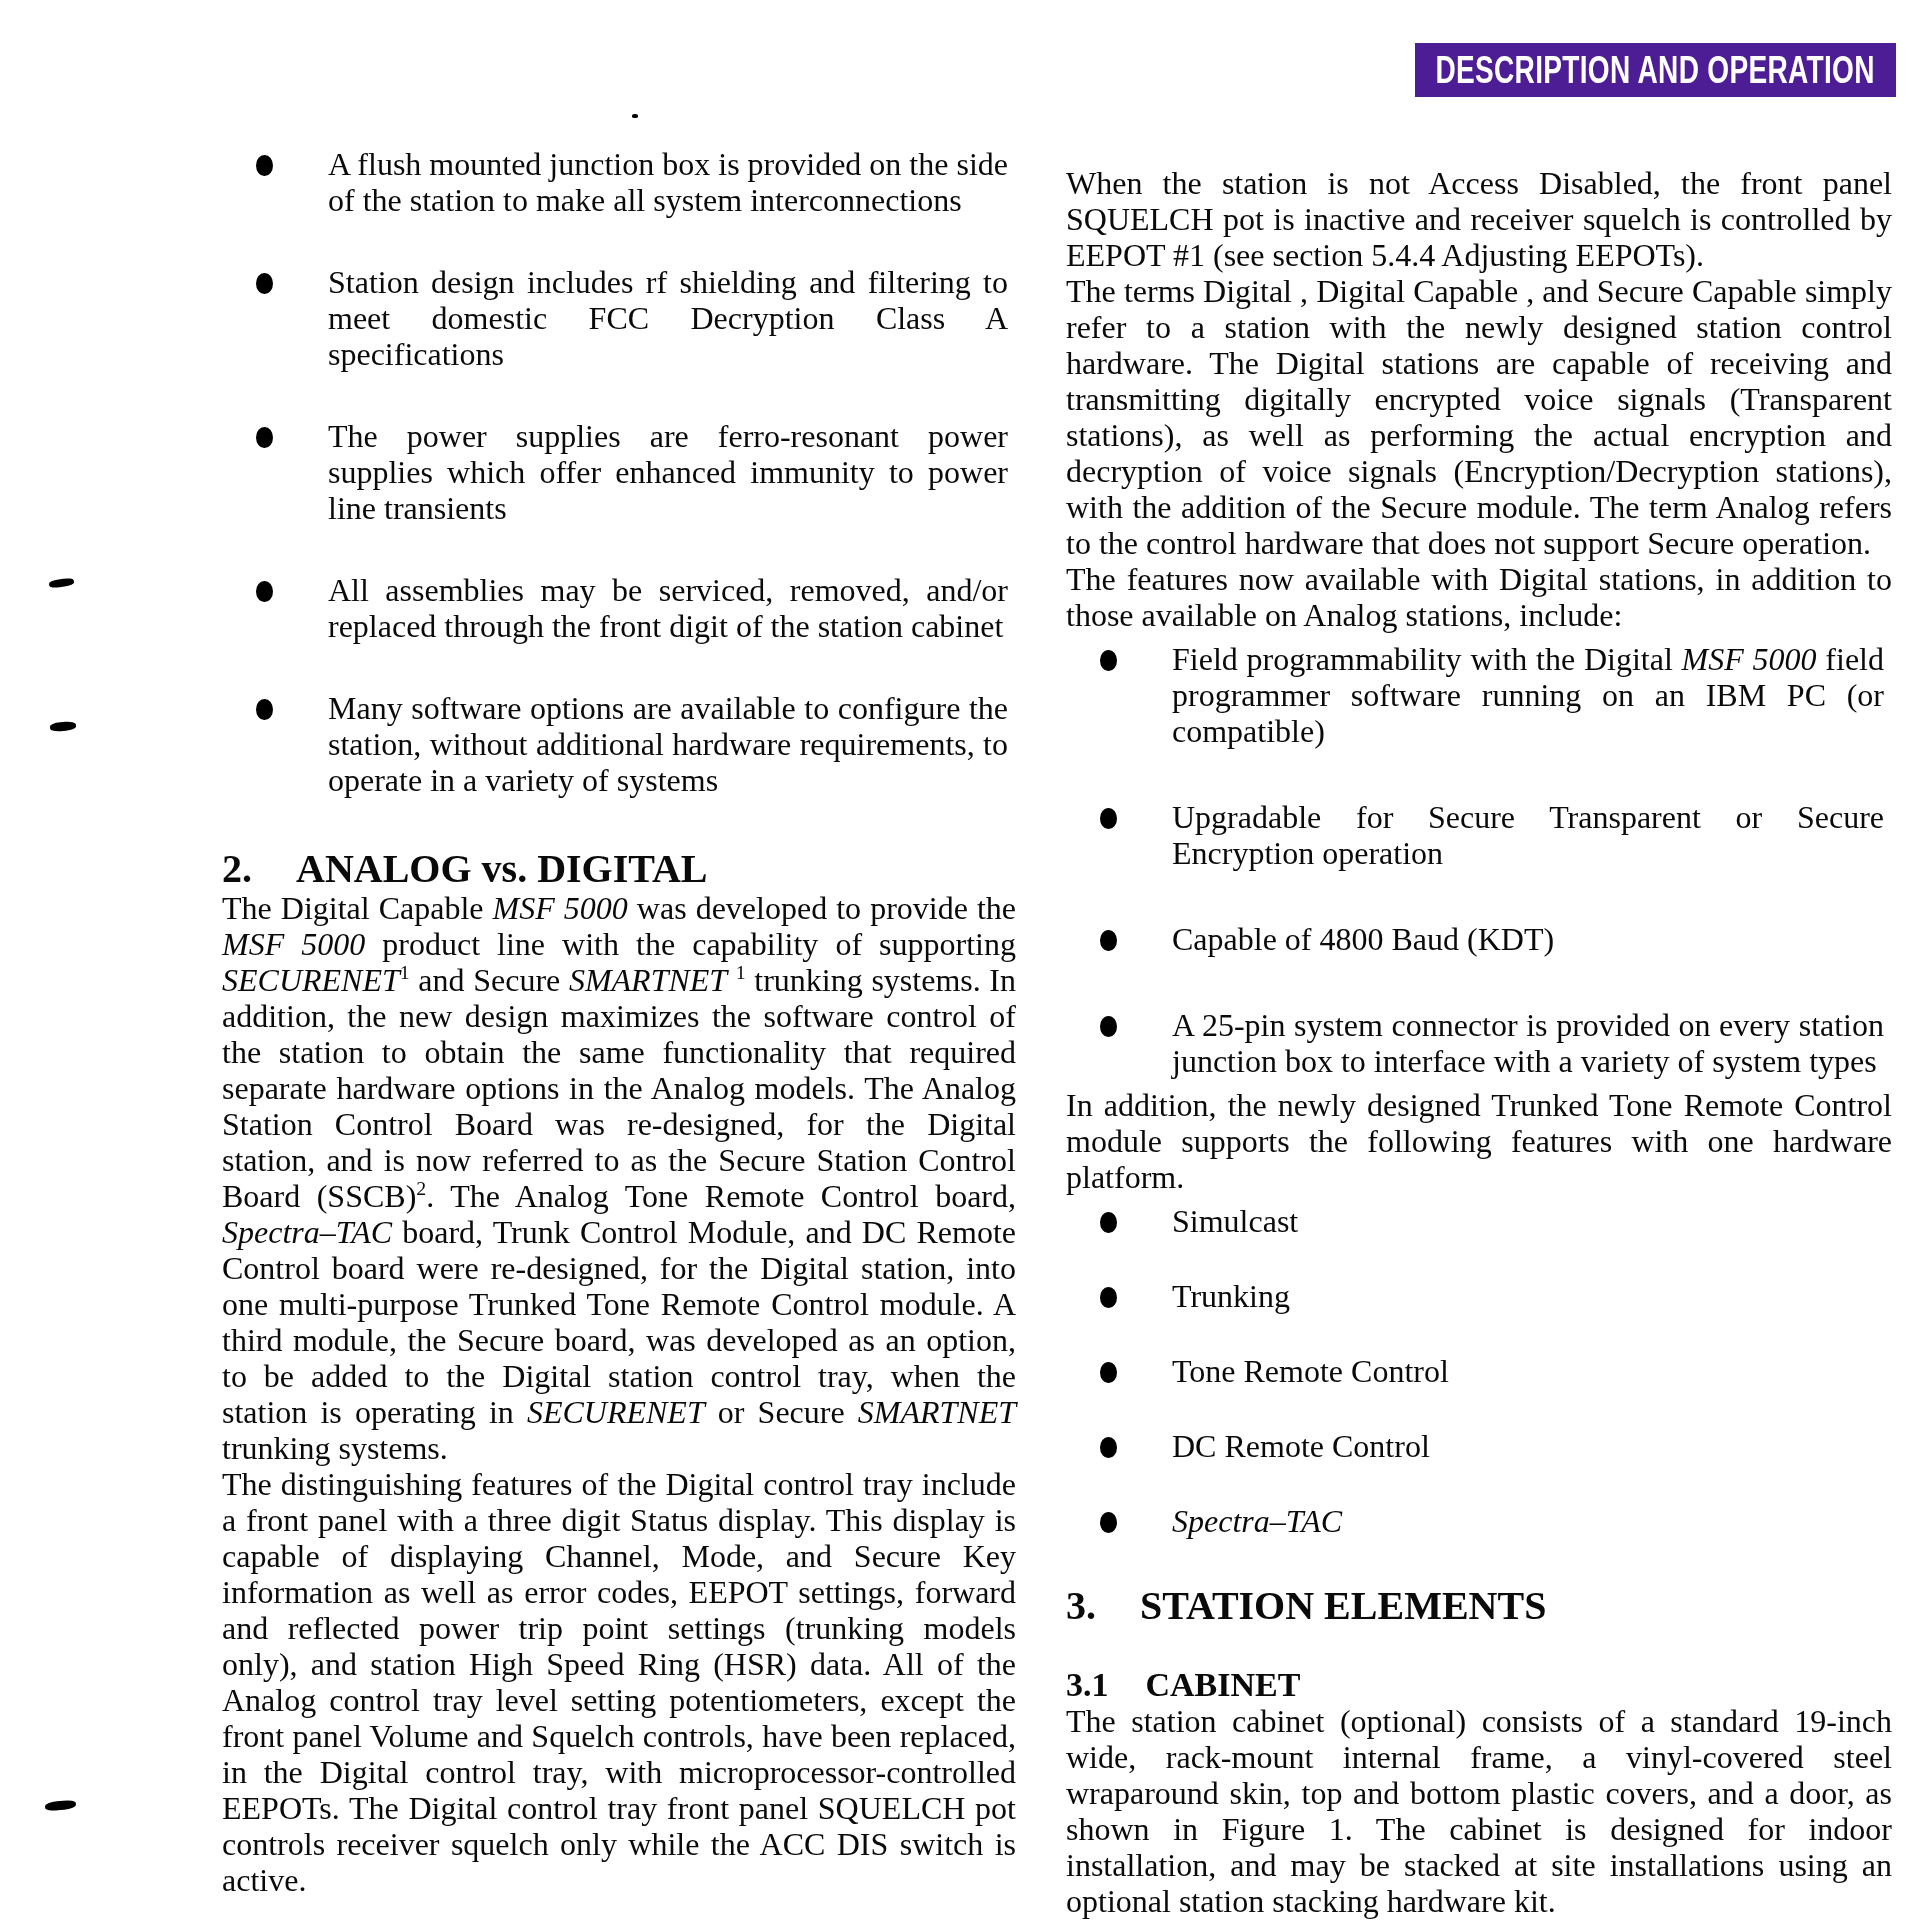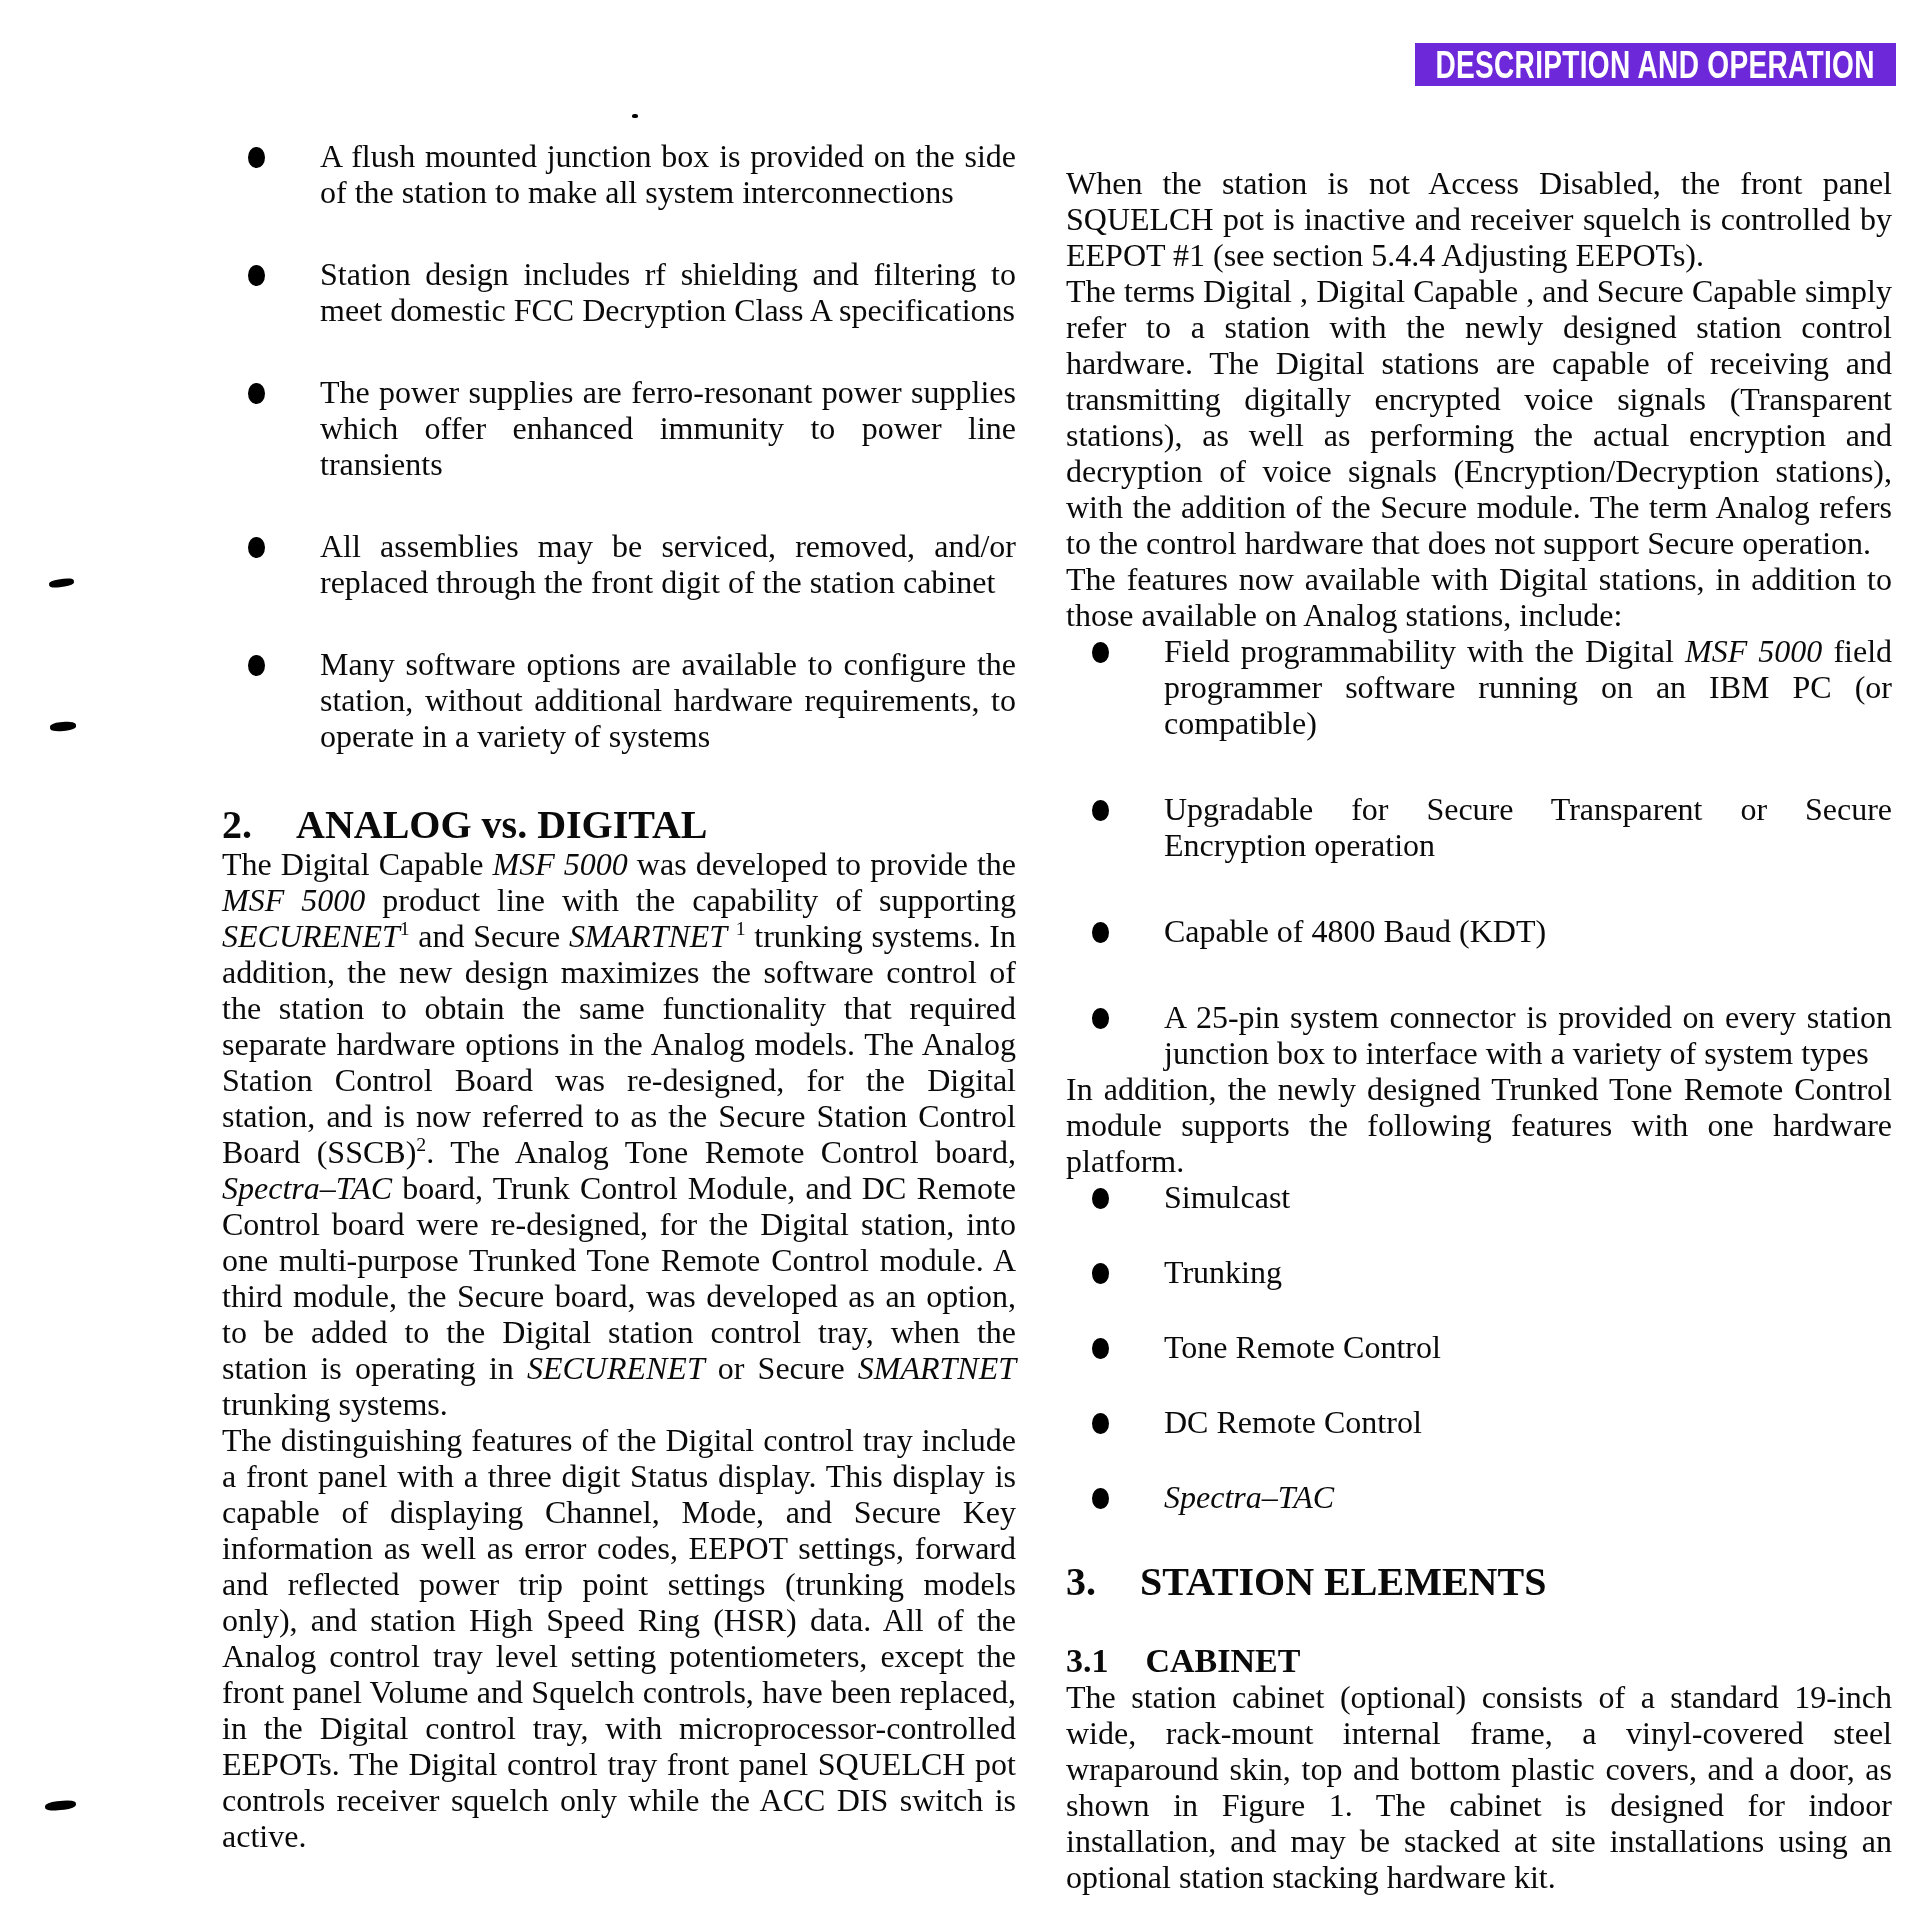--- a/index.html
+++ b/index.html
@@ -6,43 +6,43 @@
   .page{
     position:relative;
     width:1937px;height:2550px;
     background:#ffffff;
     color:#0a0a0a;
     font-family:"Liberation Serif", serif;
     overflow:hidden;
   }
   
   .banner{
-    position:absolute;left:1415px;top:43px;width:481px;height:43px;
-    background:#6d28d9;color:#fff;
+    position:absolute;left:1415px;top:43px;width:481px;height:54px;
+    background:#4c1d95;color:#fff;
     display:flex;align-items:center;justify-content:center;
   }
   .banner-text{
     font-family:"Liberation Sans", sans-serif;
     font-weight:bold;font-size:39px;letter-spacing:0.4px;
     white-space:nowrap;transform:scaleX(0.72);transform-origin:center;
   }
   
   .columns{
     position:absolute;left:222px;top:138px;width:1672px;
     display:flex;gap:50px;
   }
   .col-left{width:794px;}
   .col-right{width:826px;padding-top:27px;}
   p.body{
     margin:0;font-size:32px;line-height:36px;text-align:justify;
   }
   .it{font-style:italic;}
   sup{font-size:0.62em;line-height:0;vertical-align:super;}
   
-  ul.bullets{list-style:none;margin:0;padding:0;}
+  ul.bullets{list-style:none;margin:8px;padding:0;}
   ul.bullets li{
     position:relative;padding-left:98px;
     font-size:32px;line-height:36px;text-align:justify;
   }
   .col-left ul.bullets li{margin-bottom:46px;}
   .col-right ul.bullets li{margin-bottom:50px;}
   ul.bullets li:last-child{margin-bottom:0;}
   .dot{
     position:absolute;left:26px;top:8.5px;width:17px;height:21.6px;
     background:#000;border-radius:50%;

